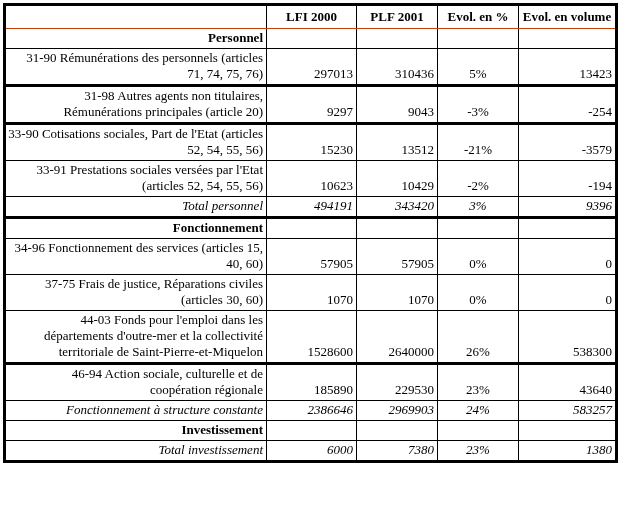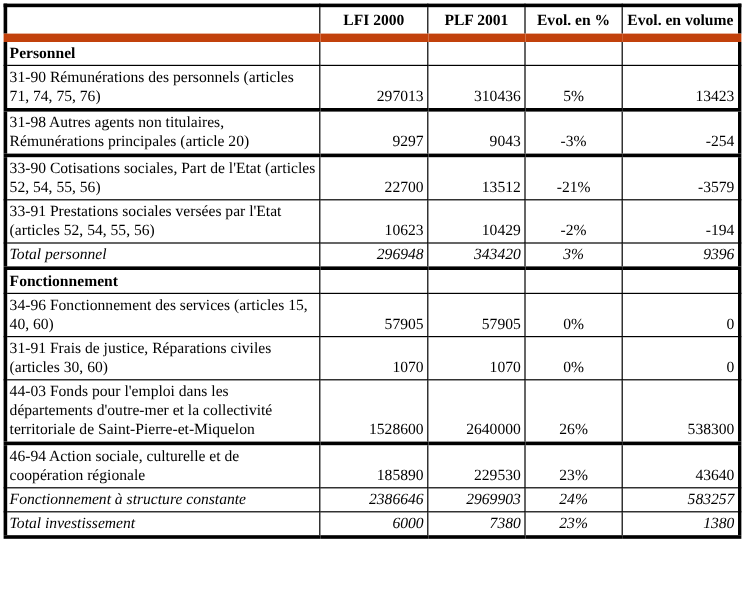--- a/index.html
+++ b/index.html
@@ -32,24 +32,24 @@
     border: 1px solid #000;
     font-size: 13px;
     line-height: 16px;
     overflow: hidden;
   }
   th {
     font-weight: bold;
     text-align: center;
     padding: 3px 2px;
   }
-  thead tr th { border-bottom: 7px solid #c2410c; margin-top: 39px; }
+  thead tr th { border-bottom: 1px solid #c2410c; margin-top: 39px; }
 
   td { padding: 1px 3px 2px 3px; vertical-align: bottom; }
-  td.label { text-align: left; padding-left: 2px; }
+  td.label { text-align: right; padding-left: 2px; }
   td.num   { text-align: right; padding-left: 16px; }
   td.pct   { text-align: center; }
 
   tr.thick td { border-bottom: 3px solid #000; }
   tr.section td { font-weight: bold; }
   tr.italic td { font-style: italic; }
 </style>
 </head>
 <body>
 
@@ -88,55 +88,55 @@
       </tr>
       <tr class="thick">
         <td class="label">31-98 Autres agents non titulaires, Rémunérations principales (article 20)</td>
         <td class="num">9297</td>
         <td class="num">9043</td>
         <td class="pct">-3%</td>
         <td class="num">-254</td>
       </tr>
       <tr>
         <td class="label">33-90 Cotisations sociales, Part de l'Etat (articles 52, 54, 55, 56)</td>
-        <td class="num">22700</td>
+        <td class="num">15230</td>
         <td class="num">13512</td>
         <td class="pct">-21%</td>
         <td class="num">-3579</td>
       </tr>
       <tr>
         <td class="label">33-91 Prestations sociales versées par l'Etat (articles 52, 54, 55, 56)</td>
         <td class="num">10623</td>
         <td class="num">10429</td>
         <td class="pct">-2%</td>
         <td class="num">-194</td>
       </tr>
       <tr class="italic thick">
         <td class="label">Total personnel</td>
-        <td class="num">296948</td>
+        <td class="num">494191</td>
         <td class="num">343420</td>
         <td class="pct">3%</td>
         <td class="num">9396</td>
       </tr>
       <tr class="section">
         <td class="label">Fonctionnement</td>
         <td class="num"></td>
         <td class="num"></td>
         <td class="pct"></td>
         <td class="num"></td>
       </tr>
       <tr>
         <td class="label">34-96 Fonctionnement des services (articles 15, 40, 60)</td>
         <td class="num">57905</td>
         <td class="num">57905</td>
         <td class="pct">0%</td>
         <td class="num">0</td>
       </tr>
       <tr>
-        <td class="label">31-91 Frais de justice, Réparations civiles (articles 30, 60)</td>
+        <td class="label">37-75 Frais de justice, Réparations civiles (articles 30, 60)</td>
         <td class="num">1070</td>
         <td class="num">1070</td>
         <td class="pct">0%</td>
         <td class="num">0</td>
       </tr>
       <tr class="thick">
         <td class="label">44-03 Fonds pour l'emploi dans les départements d'outre-mer et la collectivité territoriale de Saint-Pierre-et-Miquelon</td>
         <td class="num">1528600</td>
         <td class="num">2640000</td>
         <td class="pct">26%</td>
@@ -149,20 +149,27 @@
         <td class="pct">23%</td>
         <td class="num">43640</td>
       </tr>
       <tr class="italic">
         <td class="label">Fonctionnement à structure constante</td>
         <td class="num">2386646</td>
         <td class="num">2969903</td>
         <td class="pct">24%</td>
         <td class="num">583257</td>
       </tr>
+      <tr class="section">
+        <td class="label">Investissement</td>
+        <td class="num"></td>
+        <td class="num"></td>
+        <td class="pct"></td>
+        <td class="num"></td>
+      </tr>
       <tr class="italic thick">
         <td class="label">Total investissement</td>
         <td class="num">6000</td>
         <td class="num">7380</td>
         <td class="pct">23%</td>
         <td class="num">1380</td>
       </tr>
 
     </tbody>
   </table>

